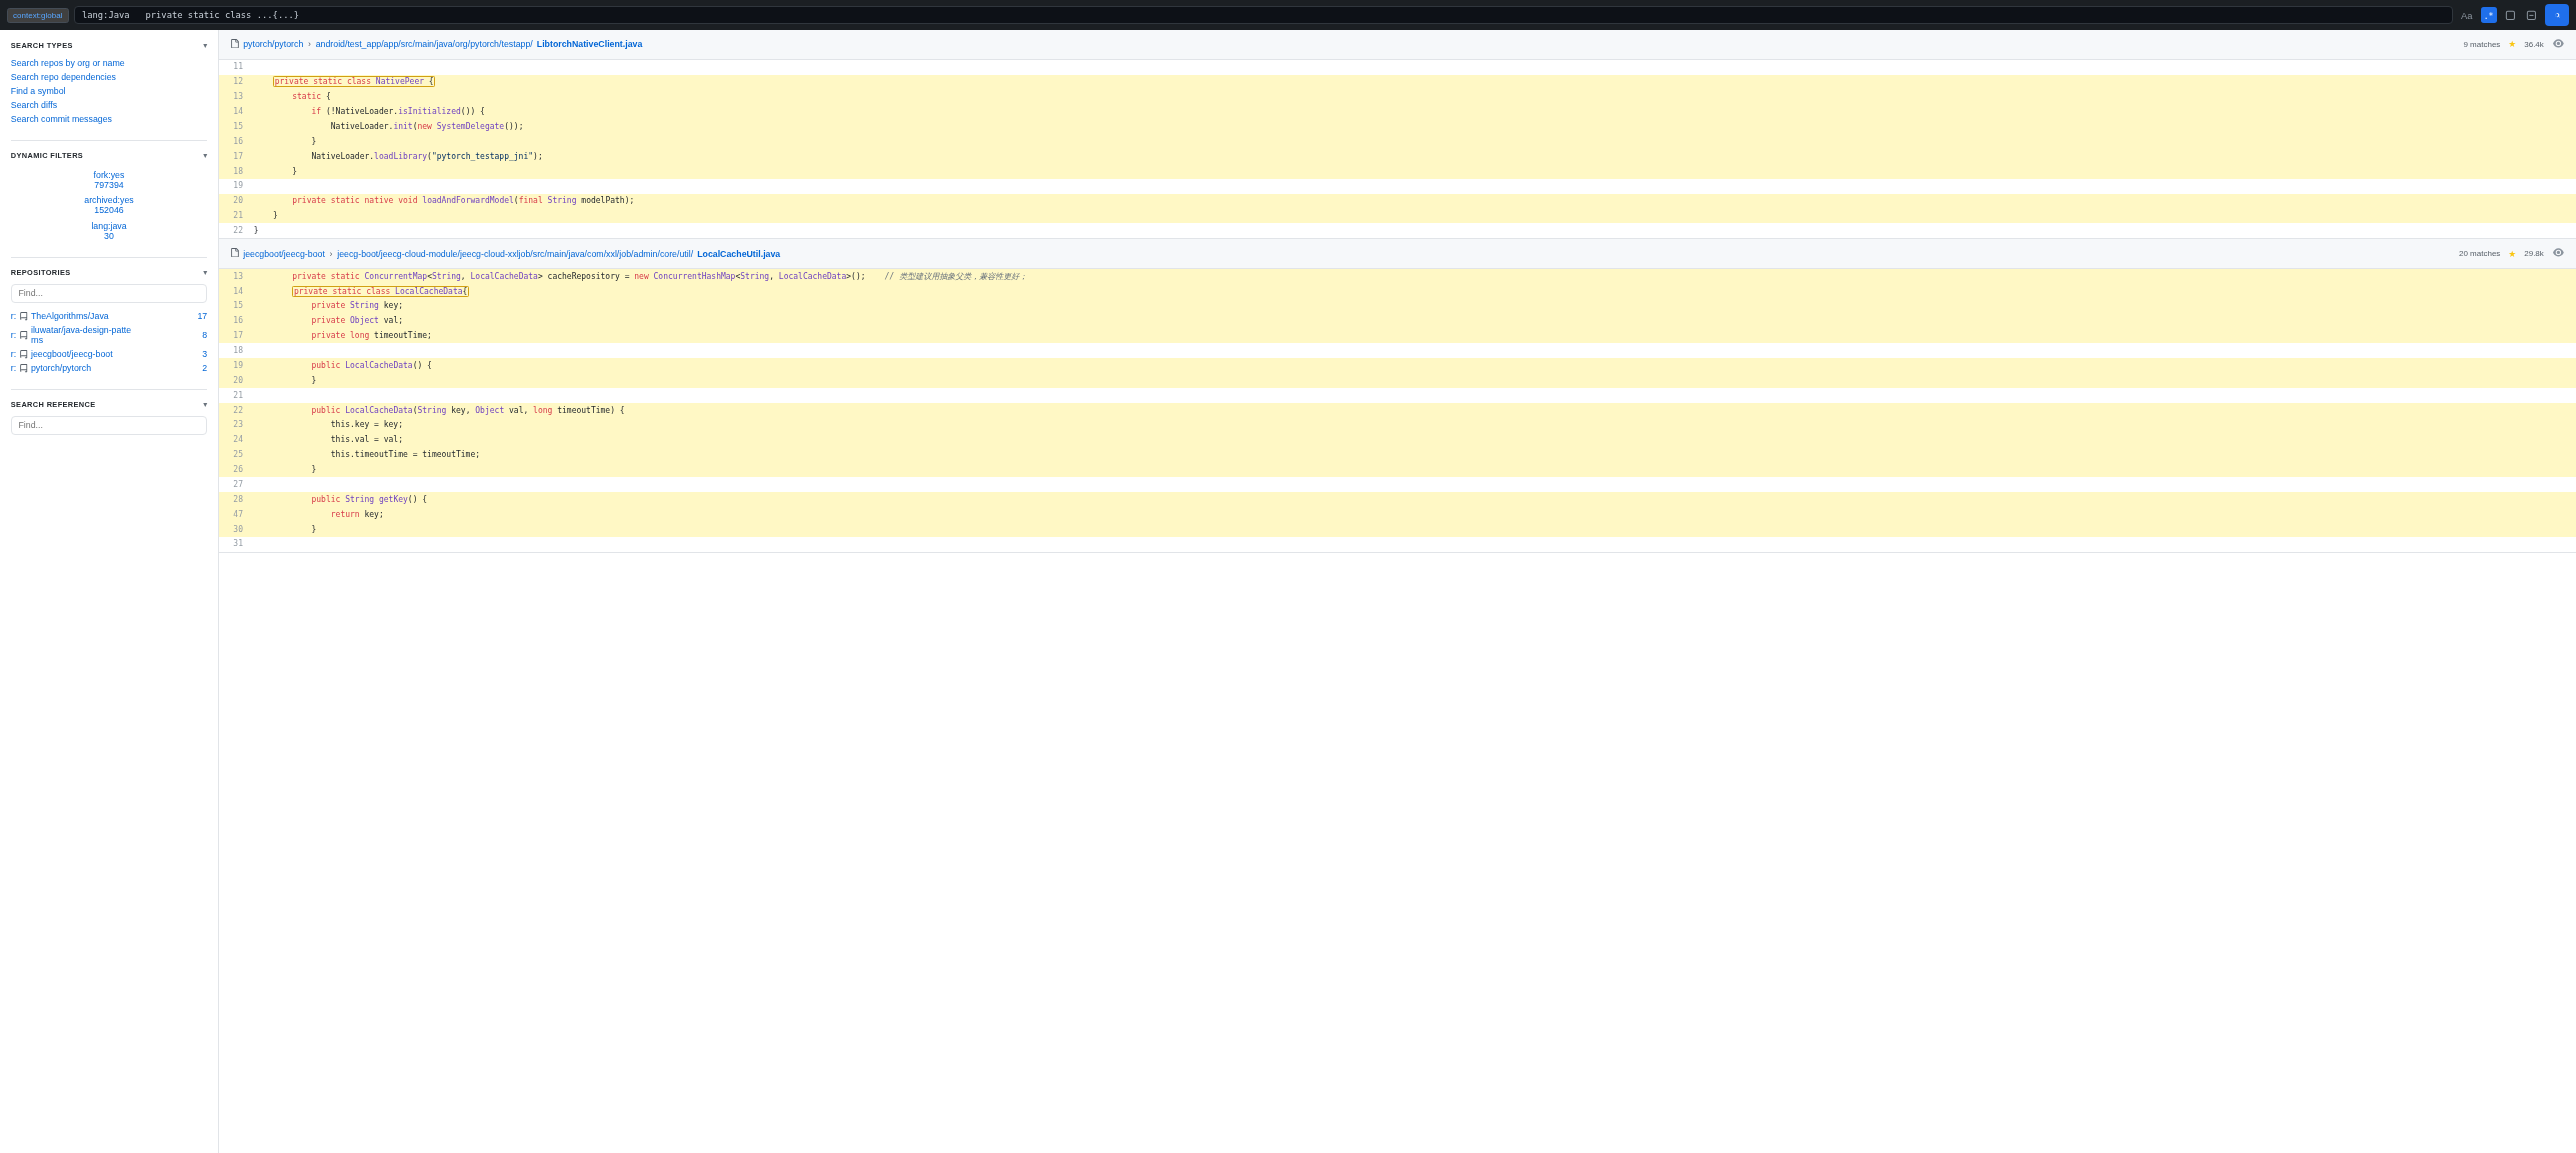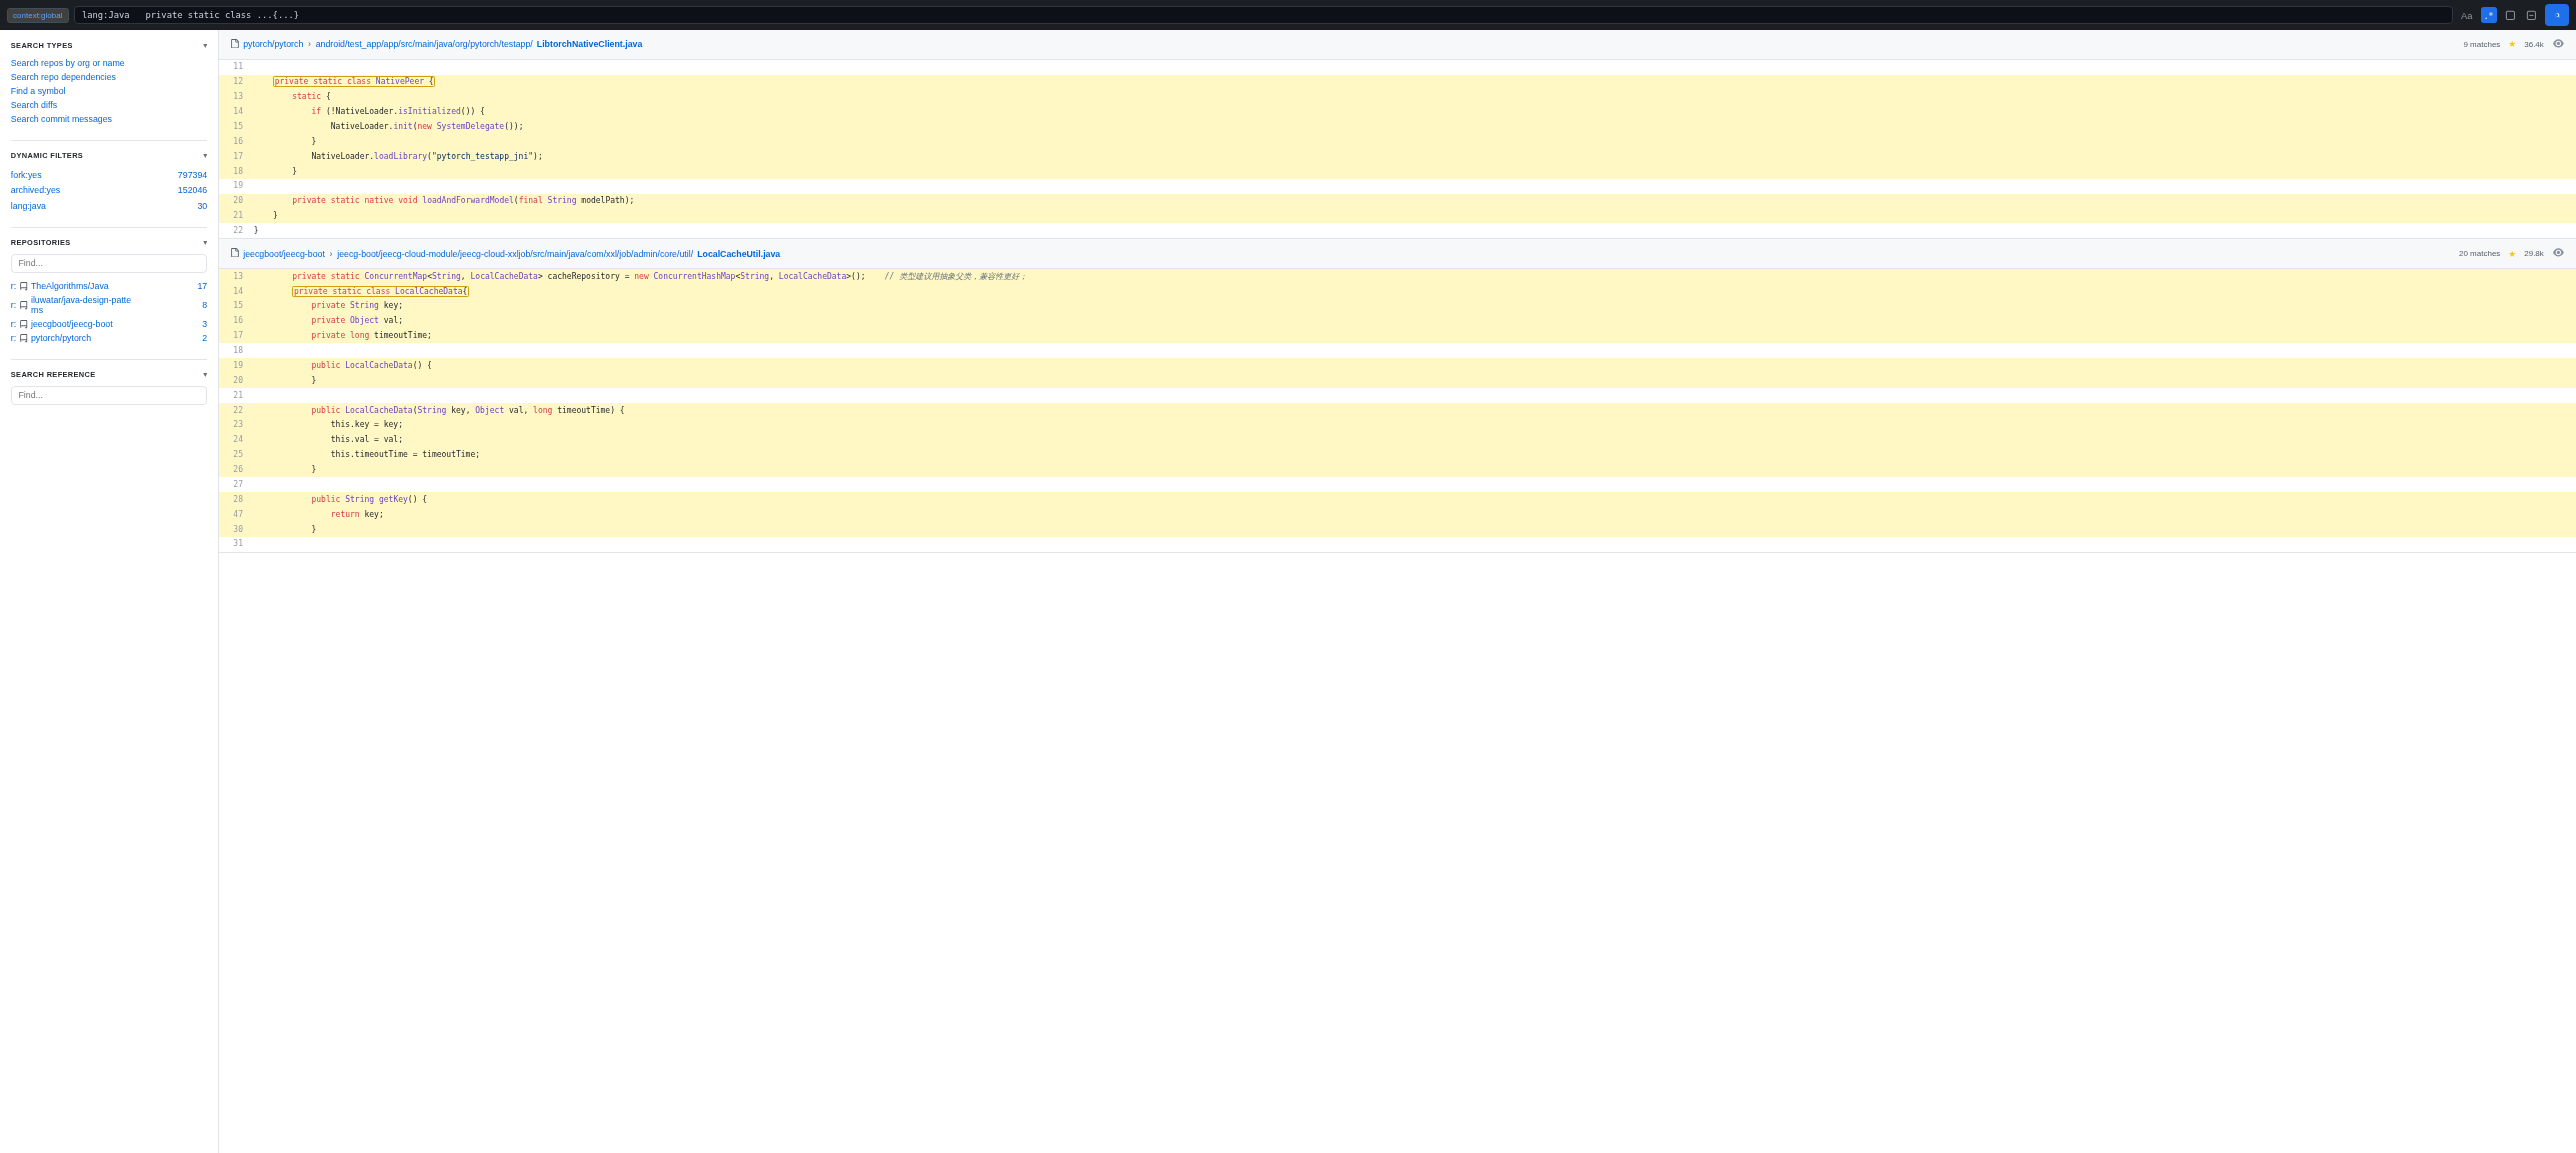--- a/index.html
+++ b/index.html
@@ -136,20 +136,21 @@
       padding: 2px 0;
       cursor: pointer;
     }
 
     
     .filter-row {
       display: flex;
       align-items: center;
       justify-content: space-between;
       padding: 2.7px 0;
+      flex-direction: column;
     }
     .filter-key { color: #0366d6; font-size: 8.8px; cursor: pointer; }
     .filter-count { color: #0366d6; font-size: 8.8px; }
 
     
     .repo-find-input {
       width: 100%;
       border: 0.7px solid #e1e4e8;
       border-radius: 4px;
       padding: 3.4px 6.7px;

